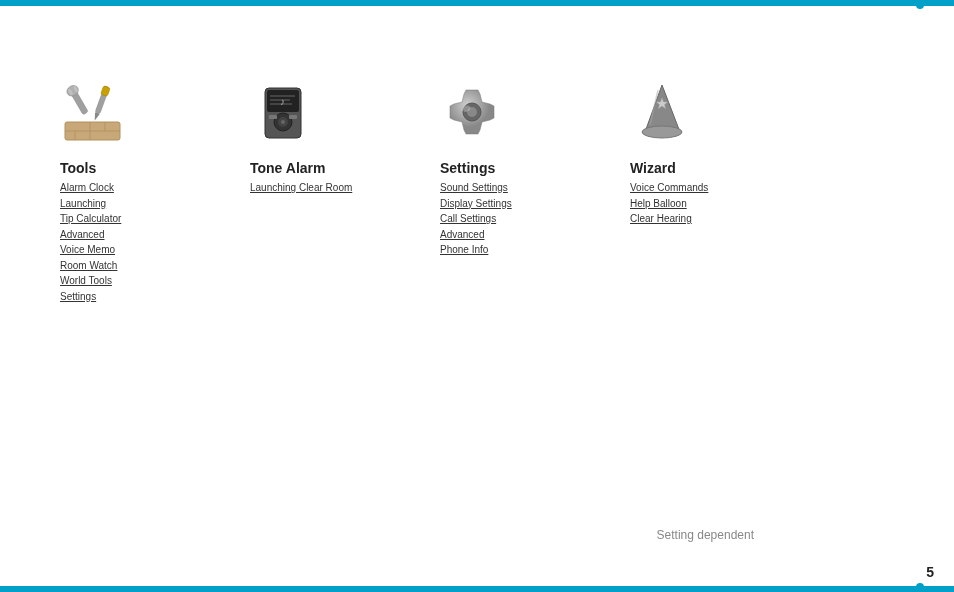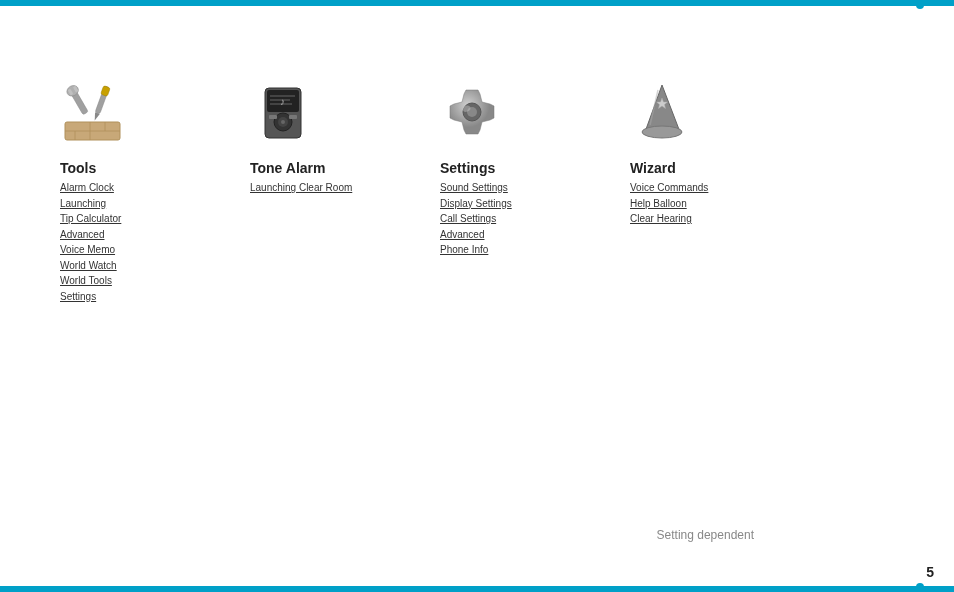--- a/index.html
+++ b/index.html
@@ -157,21 +157,21 @@
         </g>
       </svg>
     </div>
     <div class="section-title">Tools</div>
     <div>
       <div class="section-item">Alarm Clock</div>
       <div class="section-item">Launching</div>
       <div class="section-item">Tip Calculator</div>
       <div class="section-item">Advanced</div>
       <div class="section-item">Voice Memo</div>
-      <div class="section-item">World Watch</div>
+      <div class="section-item">Room Watch</div>
       <div class="section-item">World Tools</div>
       <div class="section-item">Settings</div>
     </div>
   </div>
 
   <div class="section">
     <div class="section-icon">
       
       <svg width="65" height="65" viewBox="0 0 65 65" xmlns="http://www.w3.org/2000/svg">
 

